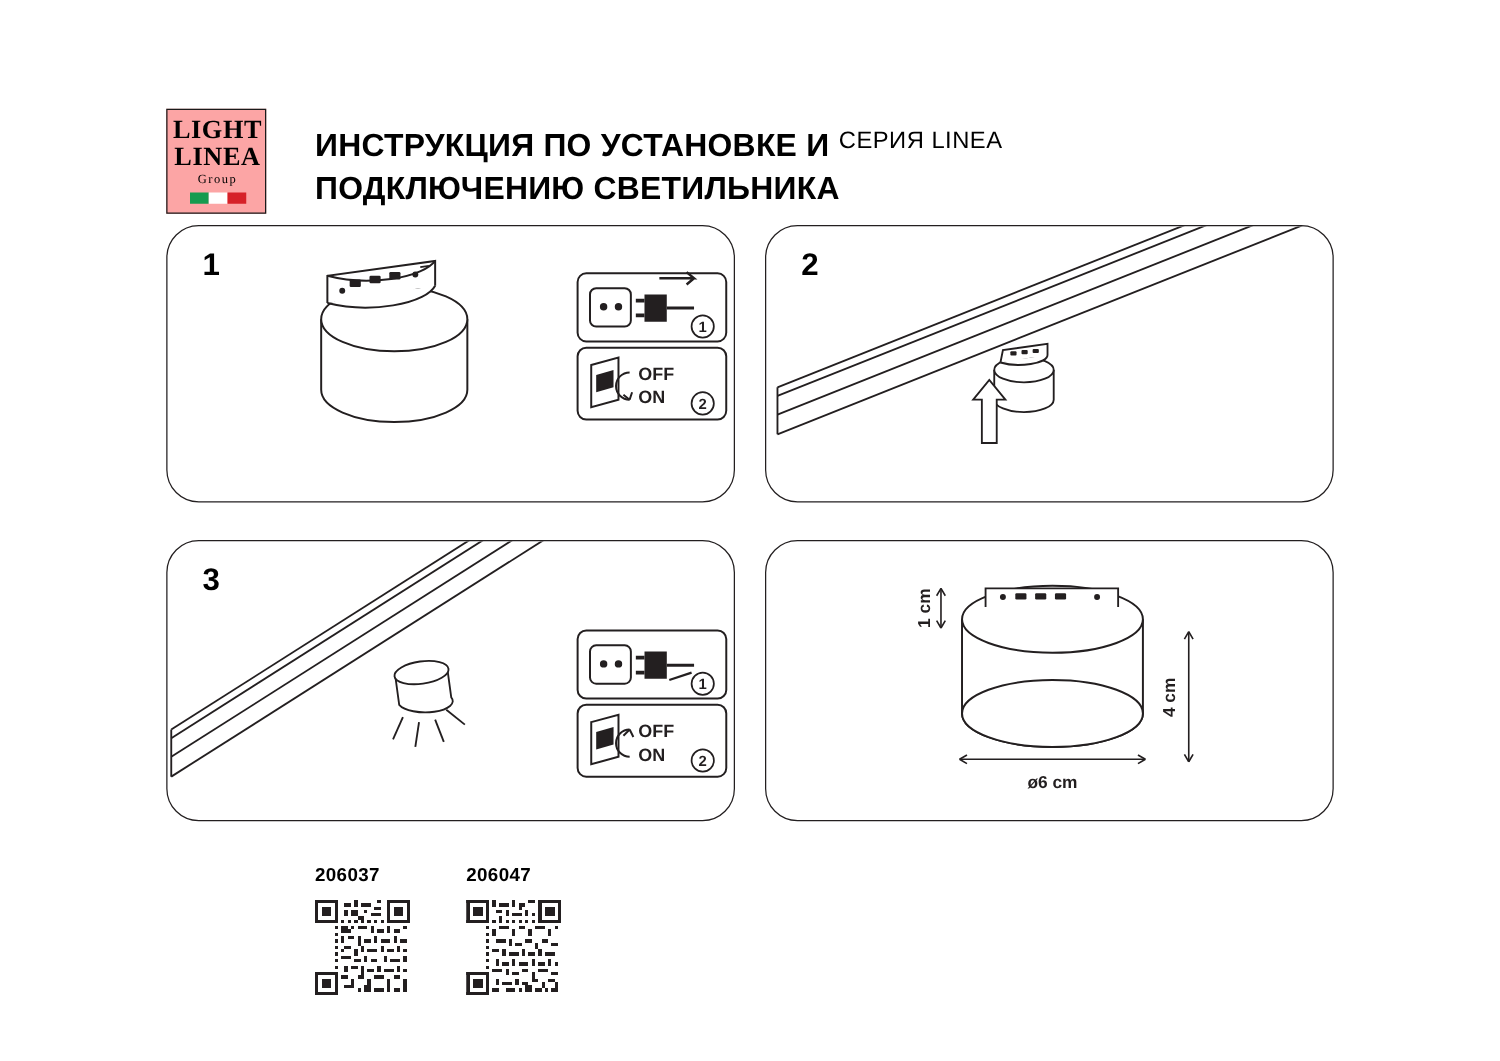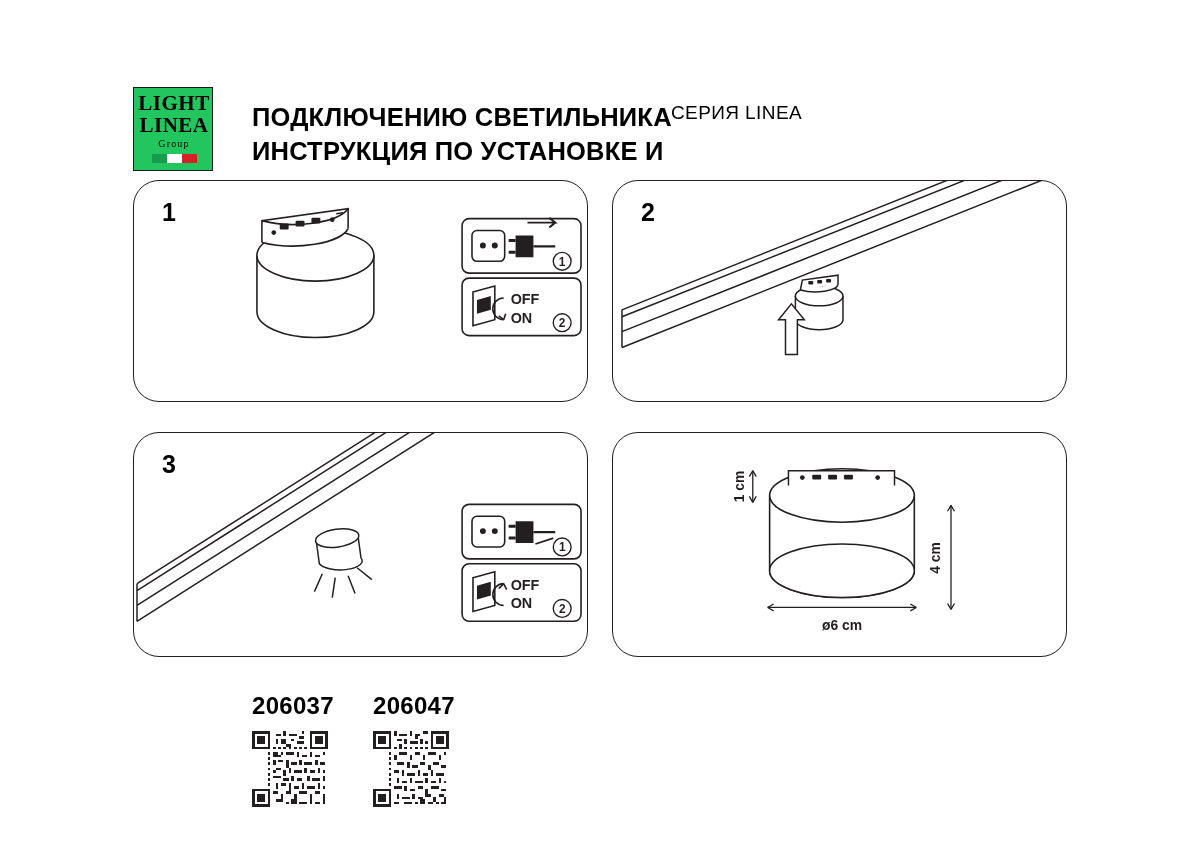--- a/index.html
+++ b/index.html
@@ -30,21 +30,21 @@
     height: 100px;
   }
   .logo-box {
     position: absolute;
     left: 133px;
     top: 47px;
     width: 80px;
     height: 84px;
     border: 1.5px solid #1a1a1a;
     box-sizing: border-box;
-    background: #22c55e;
+    background: #fca5a5;
   }
   .logo-text {
     position: absolute;
     left: 0; top: 4px;
     width: 80px;
     text-align: center;
     font-family: "Liberation Serif", serif;
     font-weight: bold;
     font-size: 21px;
     line-height: 22px;
@@ -128,21 +128,21 @@
     width: 100%;
     height: 100%;
     display: block;
   }
 
   
   .qr-block {
     position: absolute;
   }
   .qr-label {
-    font-size: 24px;
+    font-size: 15px;
     font-weight: bold;
     letter-spacing: 0.3px;
     text-align: left;
     margin-bottom: 11px;
   }
   .qr-img { display:block; }
   #qr-1 { left: 252px; top: 692px; }
   #qr-2 { left: 373px; top: 692px; }
 
   
@@ -179,22 +179,22 @@
       </div>
       <div class="logo-group">Group</div>
       <div class="logo-flag">
         <i class="flag-g"></i>
           <i class="flag-w"></i>
           <i class="flag-r"></i>
       </div>
     </div>
 
     <div class="title-main">
+      <div>ИНСТРУКЦИЯ ПО УСТАНОВКЕ И</div>
       <div>ПОДКЛЮЧЕНИЮ СВЕТИЛЬНИКА</div>
-      <div>ИНСТРУКЦИЯ ПО УСТАНОВКЕ И</div>
     </div>
 
     <div class="title-series">СЕРИЯ LINEA</div>
   </div>
 
   <div class="panel" id="panel-1">
     <div class="step-num">1</div>
 
     <svg class="panel-svg" viewBox="0 0 455 222">
       <g fill="none" stroke="#231f20" stroke-width="1.6">

